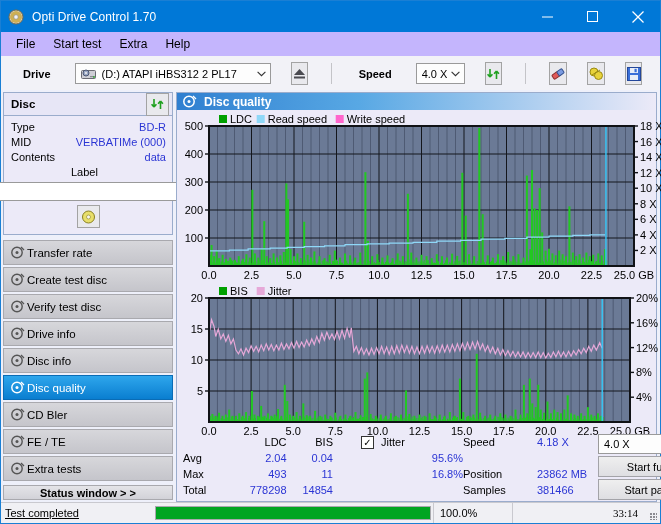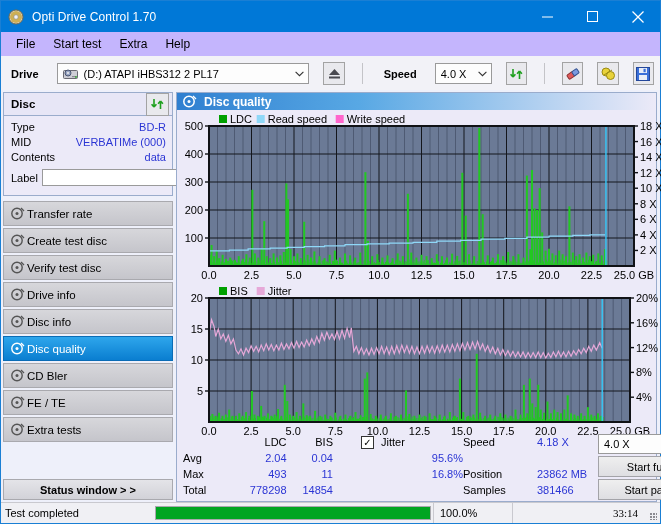--- a/index.html
+++ b/index.html
@@ -31,21 +31,21 @@
   }
   
   .menubar{
     height:24px;background:#c4b5fd;display:flex;align-items:center;
     padding-left:6px;flex:none;border-bottom:1px solid #f2f2f7;
   }
   .menu-item{padding:3px 9px;font-size:12px;color:#000;}
   
   .toolbar{
     height:33px;background:#f2f2f7;display:flex;align-items:center;
-    padding:0 6px;flex:none;gap:14px;
+    padding:0 18px;flex:none;gap:20px;
   }
   .tool-label{font-size:11px;font-weight:bold;color:#000;padding:0 4px;}
   .combo{
     height:21px;background:#fdfdfd;border:1px solid #9a9a9a;
     display:flex;align-items:center;font-size:11px;color:#000;
     box-sizing:border-box;position:relative;
   }
   .combo .cval{padding-left:5px;flex:1;white-space:nowrap;overflow:hidden;display:flex;align-items:center;gap:6px;}
   .combo .carrow{
     width:17px;height:19px;display:flex;align-items:center;justify-content:center;
@@ -70,21 +70,21 @@
   }
   .disc-head{
     height:22px;display:flex;align-items:center;justify-content:space-between;
     background:#e7e6f6;border-bottom:1px solid #9aaccc;padding:0 3px 0 7px;
   }
   .disc-head b{font-size:11.5px;color:#000;}
   .disc-rows{padding:3px 6px 4px 7px;}
   .drow{display:flex;justify-content:space-between;align-items:center;height:15px;}
   .drow .k{color:#000;font-size:11px;}
   .drow .v{color:#2b35d4;font-size:11px;font-weight:400;}
-  .label-row{display:flex;align-items:center;gap:4px;margin-top:2px;padding-bottom:2px;}
+  .label-row{display:flex;align-items:center;gap:4px;margin-top:2px;padding-bottom:2px;flex-direction:column;}
   .label-row .k{color:#000;font-size:11px;width:35px;}
   .label-input{
     flex:1;height:17px;background:#fff;border:1px solid #9a9a9a;box-sizing:border-box;
   }
   .navlist{margin-top:5px;display:flex;flex-direction:column;gap:2px;}
   .navbtn{
     height:25px;background:linear-gradient(#d7d7db,#c5c5cb);
     border:1px solid #a9a9ae;box-sizing:border-box;
     display:flex;align-items:center;gap:2px;padding-left:7px;
     font-size:11.5px;color:#000;
@@ -134,21 +134,21 @@
     width:98px;height:21px;background:linear-gradient(#efefef,#dedee2);
     border:1px solid #a3a3a8;box-sizing:border-box;
     display:flex;align-items:center;justify-content:center;font-size:11px;color:#000;
   }
   .combo.sp2{width:98px;height:20px;}
   
   .statusbar{
     height:20px;background:#f0f0f4;border-top:1px solid #c9c9cf;
     display:flex;align-items:center;flex:none;font-size:11px;color:#000;
   }
-  .sb-text{width:148px;padding-left:4px;flex:none;}
+  .sb-text{width:148px;padding-left:4px;flex:none;text-decoration:underline;}
   .sb-prog{
     flex:1;height:14px;background:#fff;border:1px solid #a9a9ae;margin:0 2px;
     box-sizing:border-box;position:relative;
   }
   .sb-prog > i{display:block;height:100%;background:#00a521;}
   .sb-pct{width:72px;padding-left:6px;border-left:1px solid #c9c9cf;flex:none;height:20px;display:flex;align-items:center;}
   .sb-time{width:125px;text-align:right;padding-right:8px;border-left:1px solid #c9c9cf;flex:none;height:20px;display:flex;align-items:center;justify-content:flex-end;font-family:Liberation Serif, serif;}
   .grip{width:14px;height:20px;flex:none;position:relative;}
   .grip:after{
     content:"";position:absolute;right:3px;bottom:3px;width:7px;height:7px;

